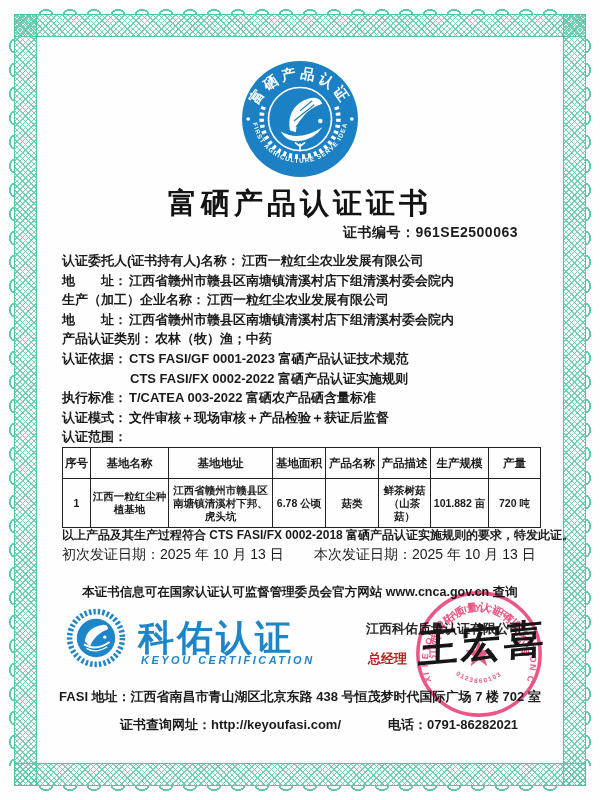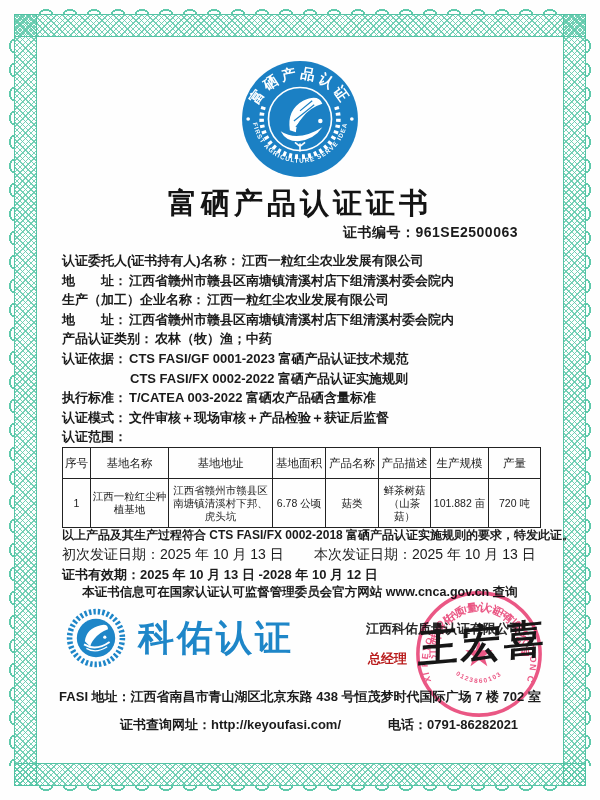--- a/index.html
+++ b/index.html
@@ -35,21 +35,21 @@
   .certno{position:absolute;top:224px;right:82px;font-size:14px;font-weight:800;letter-spacing:.5px;}
   
   .info{position:absolute;left:62px;right:56px;top:251px;font-size:13px;font-weight:700;}
   .fline{line-height:19.6px;white-space:nowrap;}
   .fline .lbl{margin-right:2px;}
   .indent{padding-left:68px;}
   
   .scope{position:absolute;left:62px;top:447px;width:478px;border-collapse:collapse;
          table-layout:fixed;font-size:11px;}
   .scope th,.scope td{border:1.4px solid #222;text-align:center;vertical-align:middle;
-         padding:2px 1px;font-weight:400;}
+         padding:2px 1px;font-weight:700;}
   .scope th{height:26px;font-size:11.5px;}
   .scope td{height:44px;font-size:10.5px;line-height:13px;}
   
   .conclusion{position:absolute;left:62px;top:527px;font-size:12px;font-weight:600;white-space:nowrap;}
   .dates1{position:absolute;left:62px;top:546px;font-size:14px;font-weight:400;}
   .dates1 .d1{display:inline-block;width:248px;}
   .dates2{position:absolute;left:62px;top:566px;font-size:13px;font-weight:700;}
   .query{position:absolute;left:0;right:0;top:584px;text-align:center;font-size:12.5px;font-weight:700;}
   
   .keyou-logo{position:absolute;left:64px;top:606px;width:64px;height:64px;}
@@ -157,32 +157,32 @@
       <td>720 吨</td>
     </tr>
   </tbody>
     </table>
 
   <div class="conclusion">以上产品及其生产过程符合 CTS FASI/FX 0002-2018 富硒产品认证实施规则的要求，特发此证。</div>
   <div class="dates1">
     <span class="d1"><span>初次发证日期：</span><span>2025 年 10 月 13 日</span></span>
     <span><span>本次发证日期：</span><span>2025 年 10 月 13 日</span></span>
   </div>
-  <div class="dates2"><span>证书有效期：</span><span>2025 年 10 月 13 日 -2028 年 10 月 12 日</span></div>
   <div class="query">本证书信息可在国家认证认可监督管理委员会官方网站 www.cnca.gov.cn 查询</div>
 
   <svg class="keyou-logo" viewBox="0 0 80 80">
     <circle cx="40" cy="40" r="33" fill="none" stroke="#1e86c8" stroke-width="7" stroke-dasharray="3 2.6"></circle>
     <circle cx="40" cy="40" r="24" fill="#1e86c8"></circle>
     <path d="M 26,44 Q 28,28 46,24 Q 55,22 55,29 Q 44,33 38,41 Q 33,47 33,51 Z" fill="#ffffff"></path>
     <path d="M 25,48 Q 40,57 57,45" fill="none" stroke="#ffffff" stroke-width="2.4"></path>
     <path d="M 28,53 Q 40,60 54,51" fill="none" stroke="#ffffff" stroke-width="1.6"></path>
     <circle cx="51" cy="39" r="2" fill="#ffffff"></circle>
   </svg>
   <div class="keyou-name">科佑认证</div>
+  <div class="keyou-sub">KEYOU    CERTIFICATION</div>
 
   <div class="issuer-company">江西科佑质量认证有限公司</div>
   <div class="signer-title">总经理</div>
 
   <svg class="seal" viewBox="0 0 140 140">
     <defs>
       <path id="sealRing" d="M 22,98 A 52,52 0 1 1 118,98"></path>
       <path id="sealInner" d="M 34,90 A 42,42 0 1 1 106,90"></path>
       <path id="sealDigits" d="M 40,84 A 37,37 0 0 0 100,84"></path>
     </defs>

